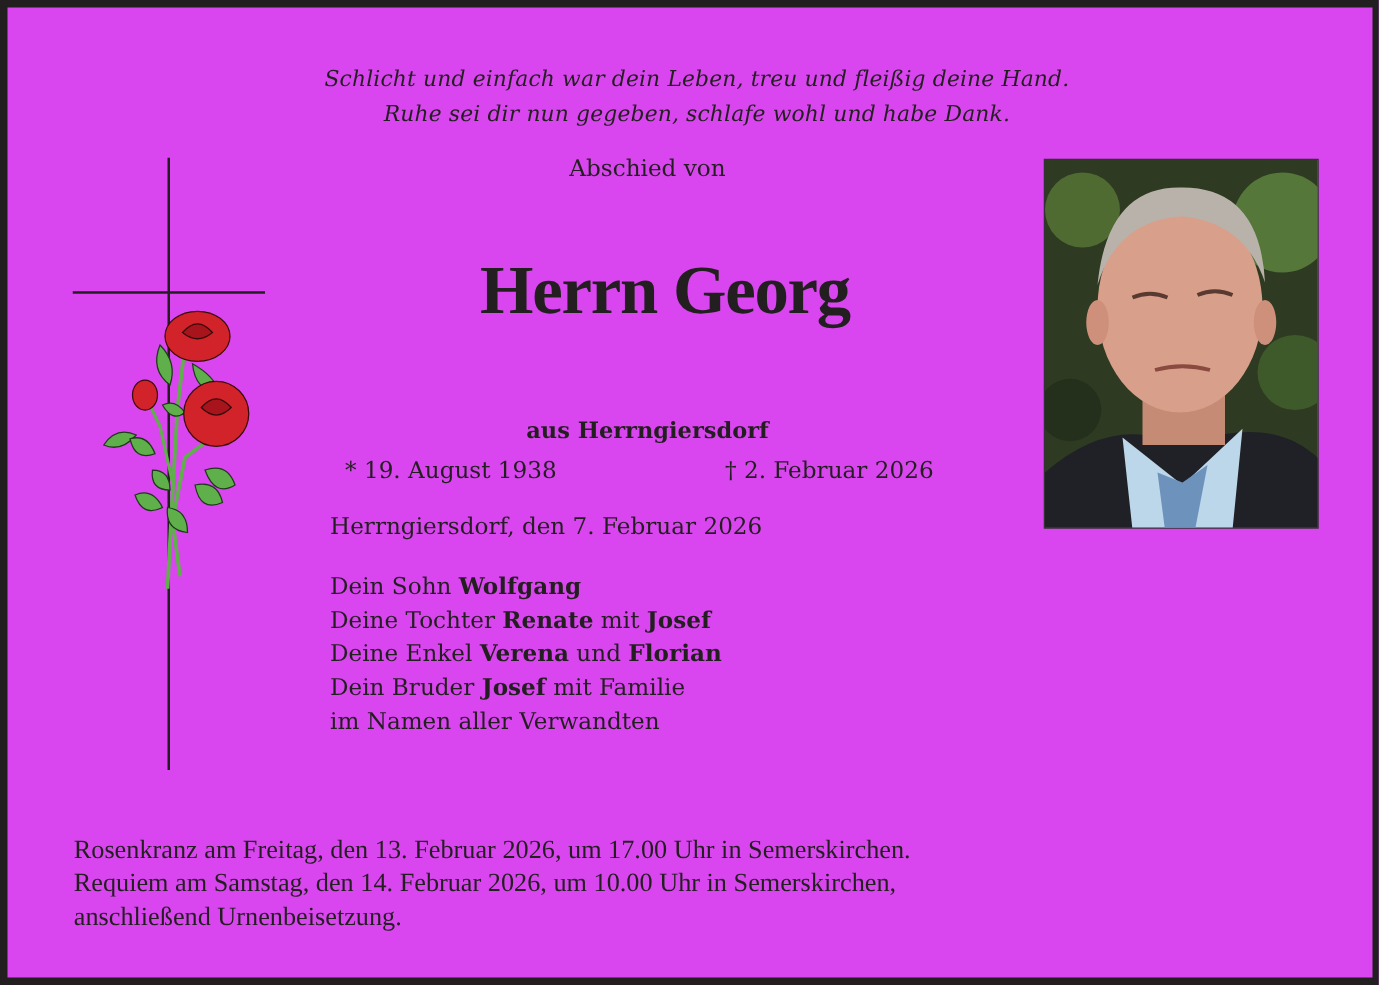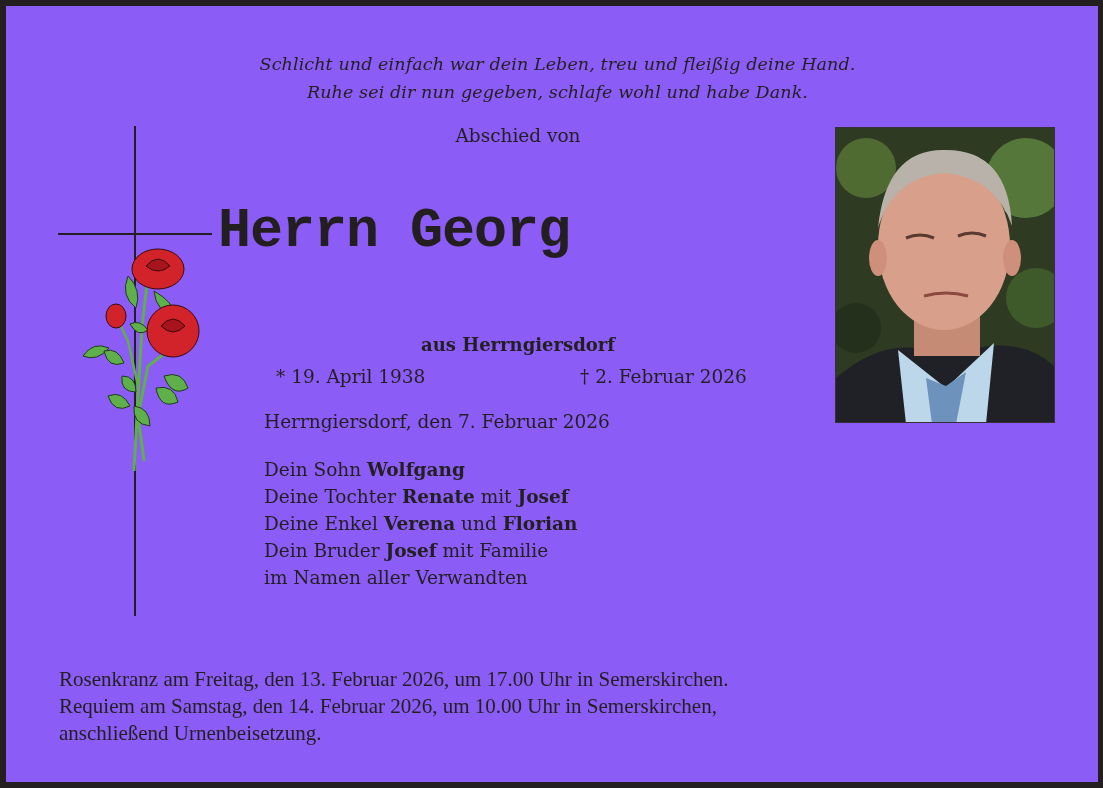--- a/index.html
+++ b/index.html
@@ -8,38 +8,38 @@
     background: #ffffff;
     font-family: "DejaVu Serif", "Liberation Serif", serif;
     color: #231f20;
   }
   .frame {
     position: absolute; left: 0; top: 0;
     width: 1103px; height: 788px;
     box-sizing: border-box;
     border: 6px solid #231f20;
     border-right-width: 5px;
-    background: #8b5cf6;
+    background: #d946ef;
   }
   .abs { position: absolute; }
   .verse {
     left: 0; width: 1103px; top: 44px;
     text-align: center; font-style: italic;
     font-size: 17.5px; line-height: 28px;
     letter-spacing: 0.1px;
   }
   .intro {
     left: 212px; width: 600px; top: 116px;
     text-align: center; font-size: 18.5px; line-height: 27px;
   }
   .name {
-    left: 212px; width: 600px; top: 194px;
-    text-align: left; font-weight: bold;
+    left: 226px; width: 600px; top: 194px;
+    text-align: center; font-weight: bold;
     font-size: 55px; line-height: 64px;
-    font-family: Liberation Mono, monospace;
+    font-family: Liberation Serif, serif;
     letter-spacing: -1px;
   }
   .origin {
     left: 212px; width: 600px; top: 327px;
     text-align: center; font-weight: bold; font-size: 18px; line-height: 24px;
   }
   .dates {
     left: 270px; top: 359px; width: 500px;
     font-size: 18.5px; line-height: 24px;
   }
@@ -76,21 +76,21 @@
     <div>Abschied von</div>
   </div>
 
   <div class="abs name">
     <div>Herrn Georg</div>
   </div>
 
   <div class="abs origin">aus Herrngiersdorf</div>
 
   <div class="abs dates">
-    <span class="born">* 19. April 1938</span>
+    <span class="born">* 19. August 1938</span>
     <span class="died">† 2. Februar 2026</span>
   </div>
 
   <div class="abs place">Herrngiersdorf, den 7. Februar 2026</div>
 
   <div class="abs mourners">
     <div><span>Dein Sohn </span><b>Wolfgang</b></div>
     <div><span>Deine Tochter </span><b>Renate</b><span> mit </span><b>Josef</b></div>
     <div><span>Deine Enkel </span><b>Verena</b><span> und </span><b>Florian</b></div>
     <div><span>Dein Bruder </span><b>Josef</b><span> mit Familie</span></div>

